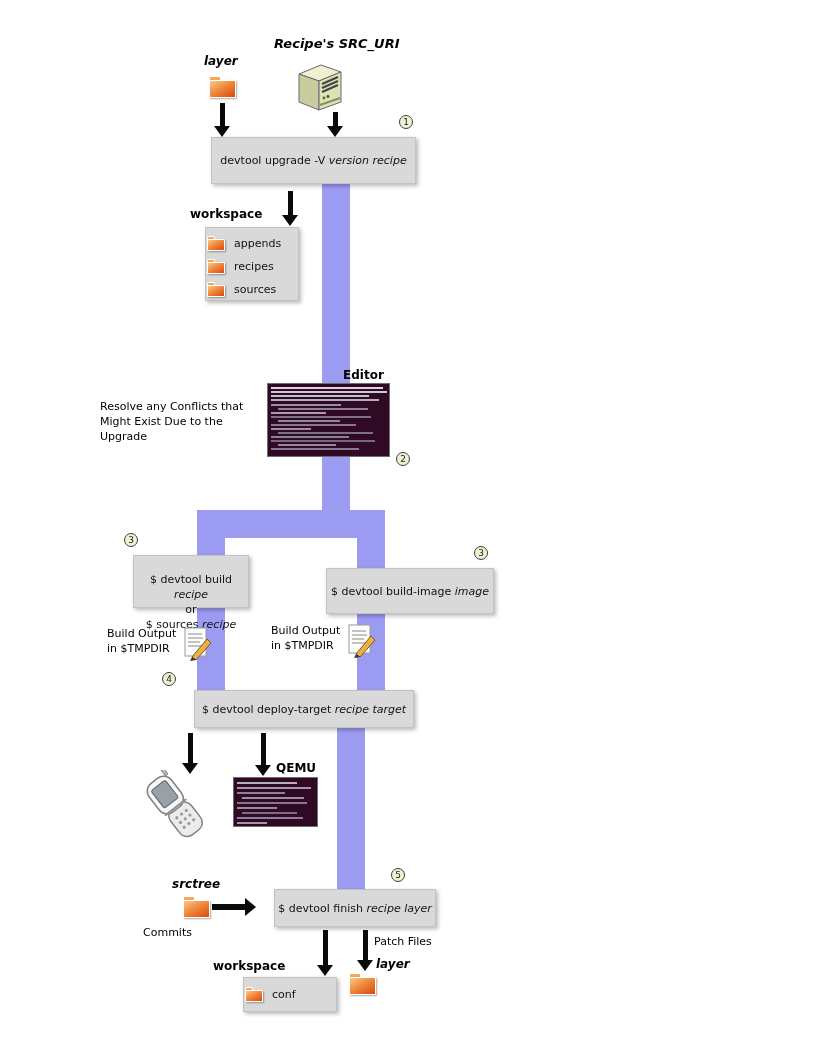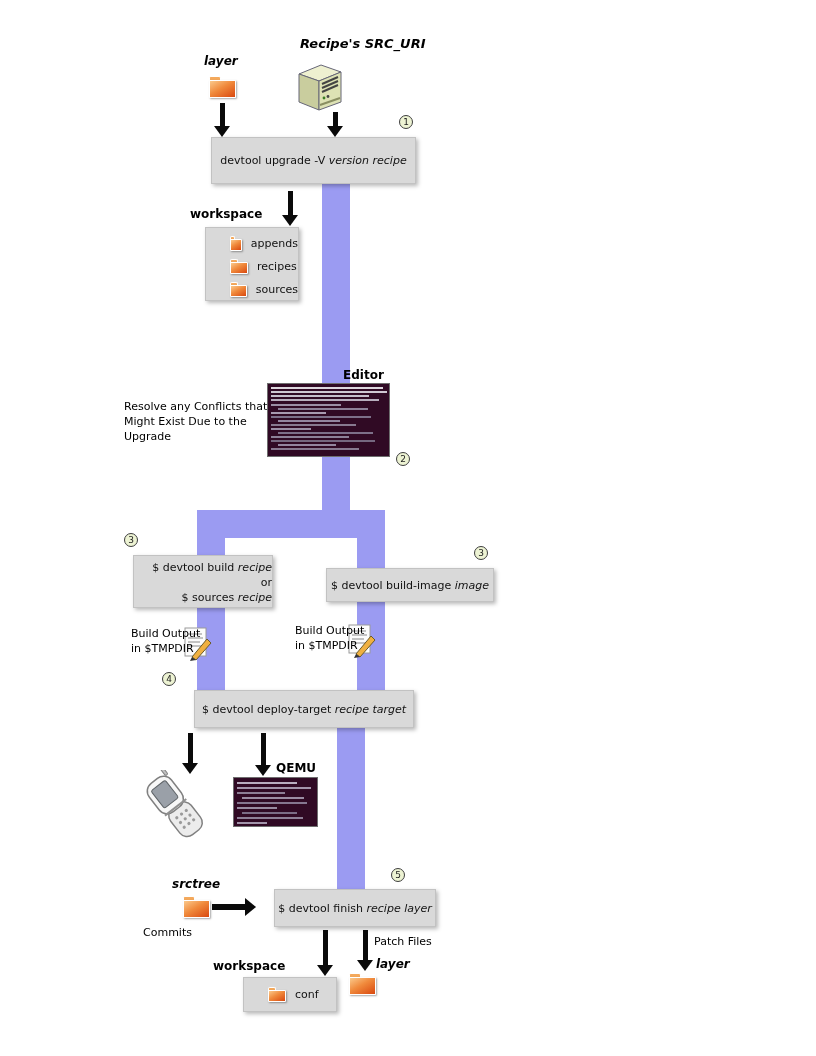--- a/index.html
+++ b/index.html
@@ -17,21 +17,21 @@
     font-size:11px; color:#111;
   }
   .gbox.center { display:flex; align-items:center; justify-content:center; text-align:center;margin-left:16px; }
   .it { font-style:italic; }
 
   
   .lbl { position:absolute; z-index:4; white-space:nowrap; }
   .bold { font-weight:bold; }
   .bi { font-weight:bold; font-style:italic; }
   .small { font-size:11px; }
-  .multiline { white-space:normal; line-height:15px; font-size:11px;margin-left:24px; }
+  .multiline { white-space:normal; line-height:15px; font-size:11px; }
 
   
   .badge {
     position:absolute; width:14px; height:14px; border-radius:50%;
     background:#edf3d3; border:1px solid #3e3e3e; color:#222;
     font-size:9px; line-height:12px; text-align:center; z-index:6;
   }
 
   
   .arrow-down { position:absolute; width:16px; z-index:3; }
@@ -50,37 +50,37 @@
     border:1px solid #fff; border-bottom:none; border-radius:2px 2px 0 0; }
   .fbody { position:absolute; left:0; top:20%; width:100%; height:80%;
     background:linear-gradient(150deg,#fbc98b 0%,#f08a3c 45%,#d9480f 100%);
     border:1px solid #fff; border-radius:1px; box-shadow:1px 1px 2px rgba(0,0,0,0.35); }
 
   
   .terminal { position:absolute; background:#300a24; border:1px solid #6e6e6e; z-index:3; overflow:hidden; }
   .tline { position:absolute; height:2px; }
 
   
-  .ws-row { display:flex; align-items:center; gap:9px; height:23px; padding-left:24px; font-size:11px; }
+  .ws-row { display:flex; align-items:center; gap:9px; height:23px; padding-left:1px; font-size:11px; }
 
   svg { display:block; }
   .icon { position:absolute; z-index:3; }
 </style>
 </head>
 <body>
 
 <div class="canvas">
 
   <div class="pipe" style="left:322px;top:162px;width:28px;height:376px;"></div>
   <div class="pipe" style="left:197px;top:510px;width:188px;height:28px;"></div>
   <div class="pipe" style="left:197px;top:510px;width:28px;height:182px;"></div>
   <div class="pipe" style="left:357px;top:510px;width:28px;height:182px;"></div>
   <div class="pipe" style="left:337px;top:724px;width:28px;height:168px;"></div>
 
-  <div class="lbl bi" style="left:300px;top:36px;font-size:13px;">Recipe's SRC_URI</div>
+  <div class="lbl bi" style="left:274px;top:36px;font-size:13px;">Recipe's SRC_URI</div>
   <div class="lbl bi" style="left:204px;top:54px;font-size:12px;">layer</div>
 
   <div class="folder" style="left:209px;top:76px;width:27px;height:22px;">
     <span class="ftab"></span>
       <span class="fbody"></span>
   </div>
 
   <div class="icon" style="left:289px;top:60px;">
     <svg width="58" height="52" viewBox="0 0 58 52">
       <polygon points="10,14 32,5 52,12 30,21" fill="#eef0d0" stroke="#667" stroke-width="1"></polygon>
@@ -166,27 +166,27 @@
     <div>Resolve any Conflicts that</div>
     <div>Might Exist Due to the</div>
     <div>Upgrade</div>
   </div>
 
   <div class="badge" style="left:396px;top:452px;">2</div>
 
   <div class="badge" style="left:124px;top:533px;">3</div>
   <div class="badge" style="left:474px;top:546px;">3</div>
 
-  <div class="gbox" style="left:133px;top:555px;width:140px;height:53px;text-align:right;padding-top:4px;line-height:15px;">
+  <div class="gbox" style="left:133px;top:555px;width:116px;height:53px;text-align:center;padding-top:16px;line-height:15px;">
     <div><span>$ devtool build </span><span class="it">recipe</span></div>
     <div>or</div>
     <div><span>$ sources </span><span class="it">recipe</span></div>
   </div>
 
-  <div class="gbox center" style="left:310px;top:568px;width:168px;height:34px;">
+  <div class="gbox center" style="left:310px;top:568px;width:168px;height:46px;">
     <span><span>$ devtool build-image </span><span class="it">image</span></span>
   </div>
 
   <div class="lbl multiline" style="left:107px;top:626px;width:72px;">
     <div>Build Output</div>
     <div>in $TMPDIR</div>
   </div>
   <div class="icon" style="left:182px;top:626px;">
     <svg width="32" height="36" viewBox="0 0 32 36">
       <rect x="3" y="2" width="21" height="28" fill="#fcfcfc" stroke="#9a9a9a"></rect>

